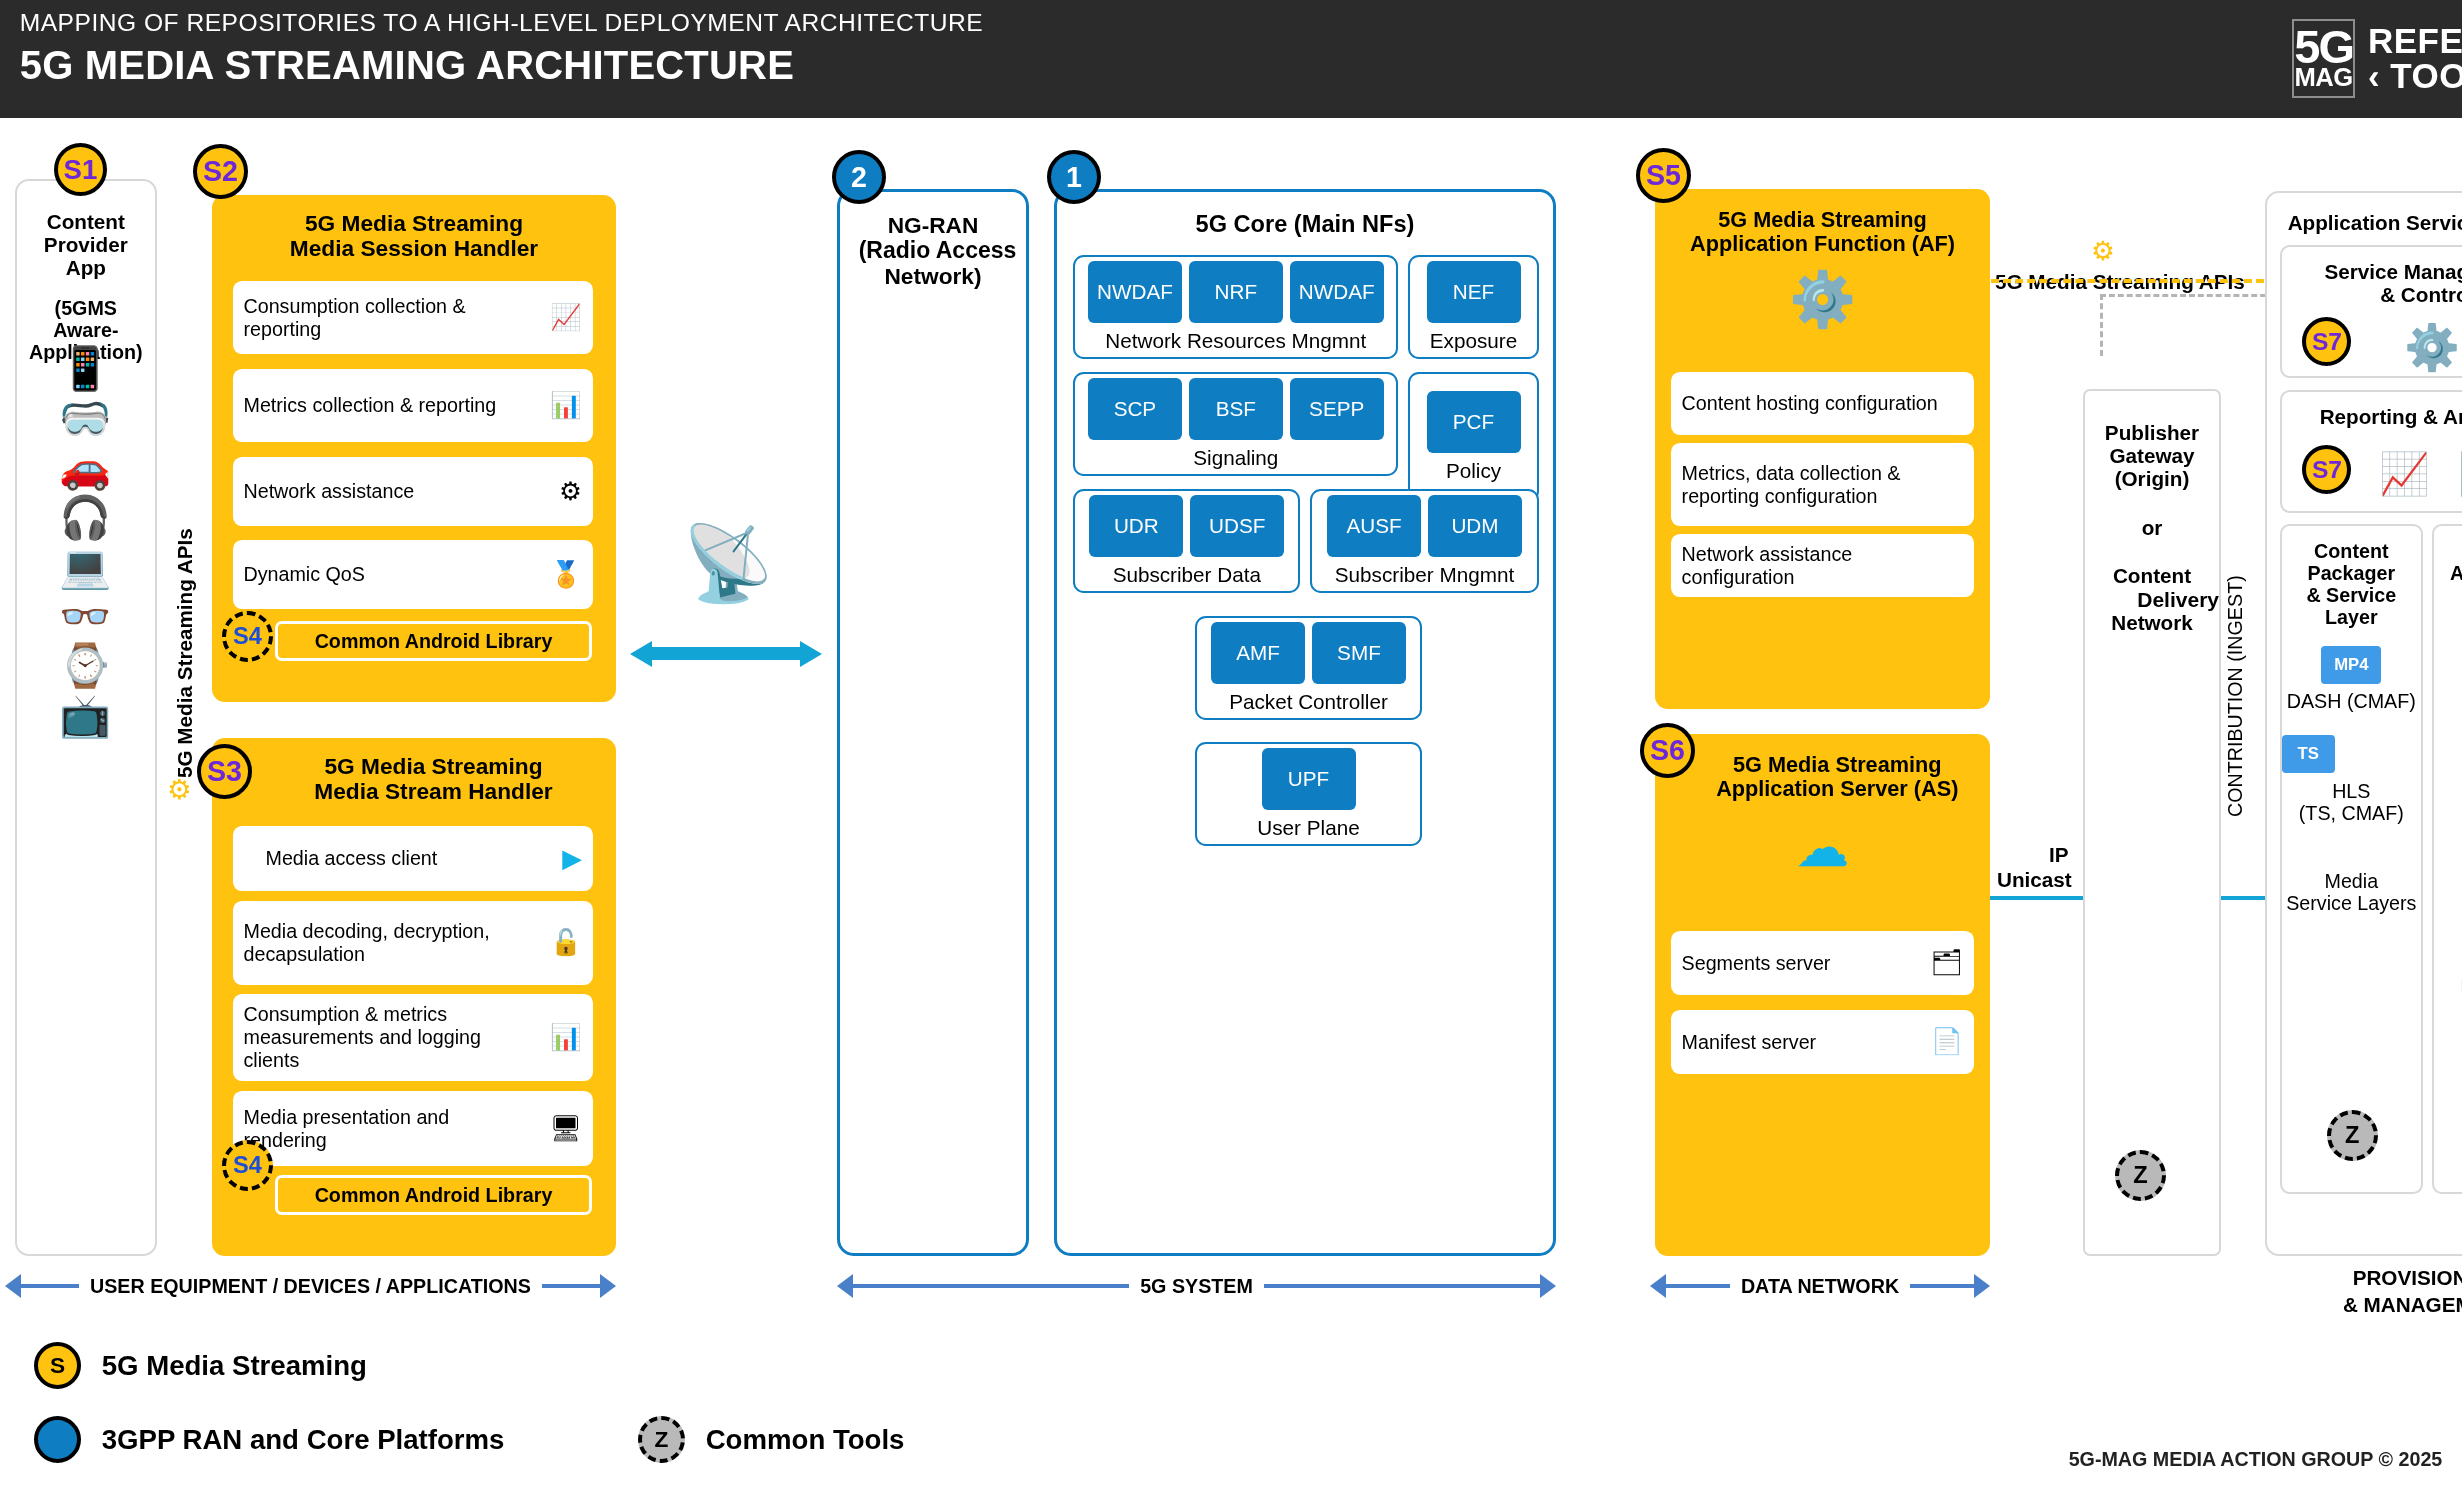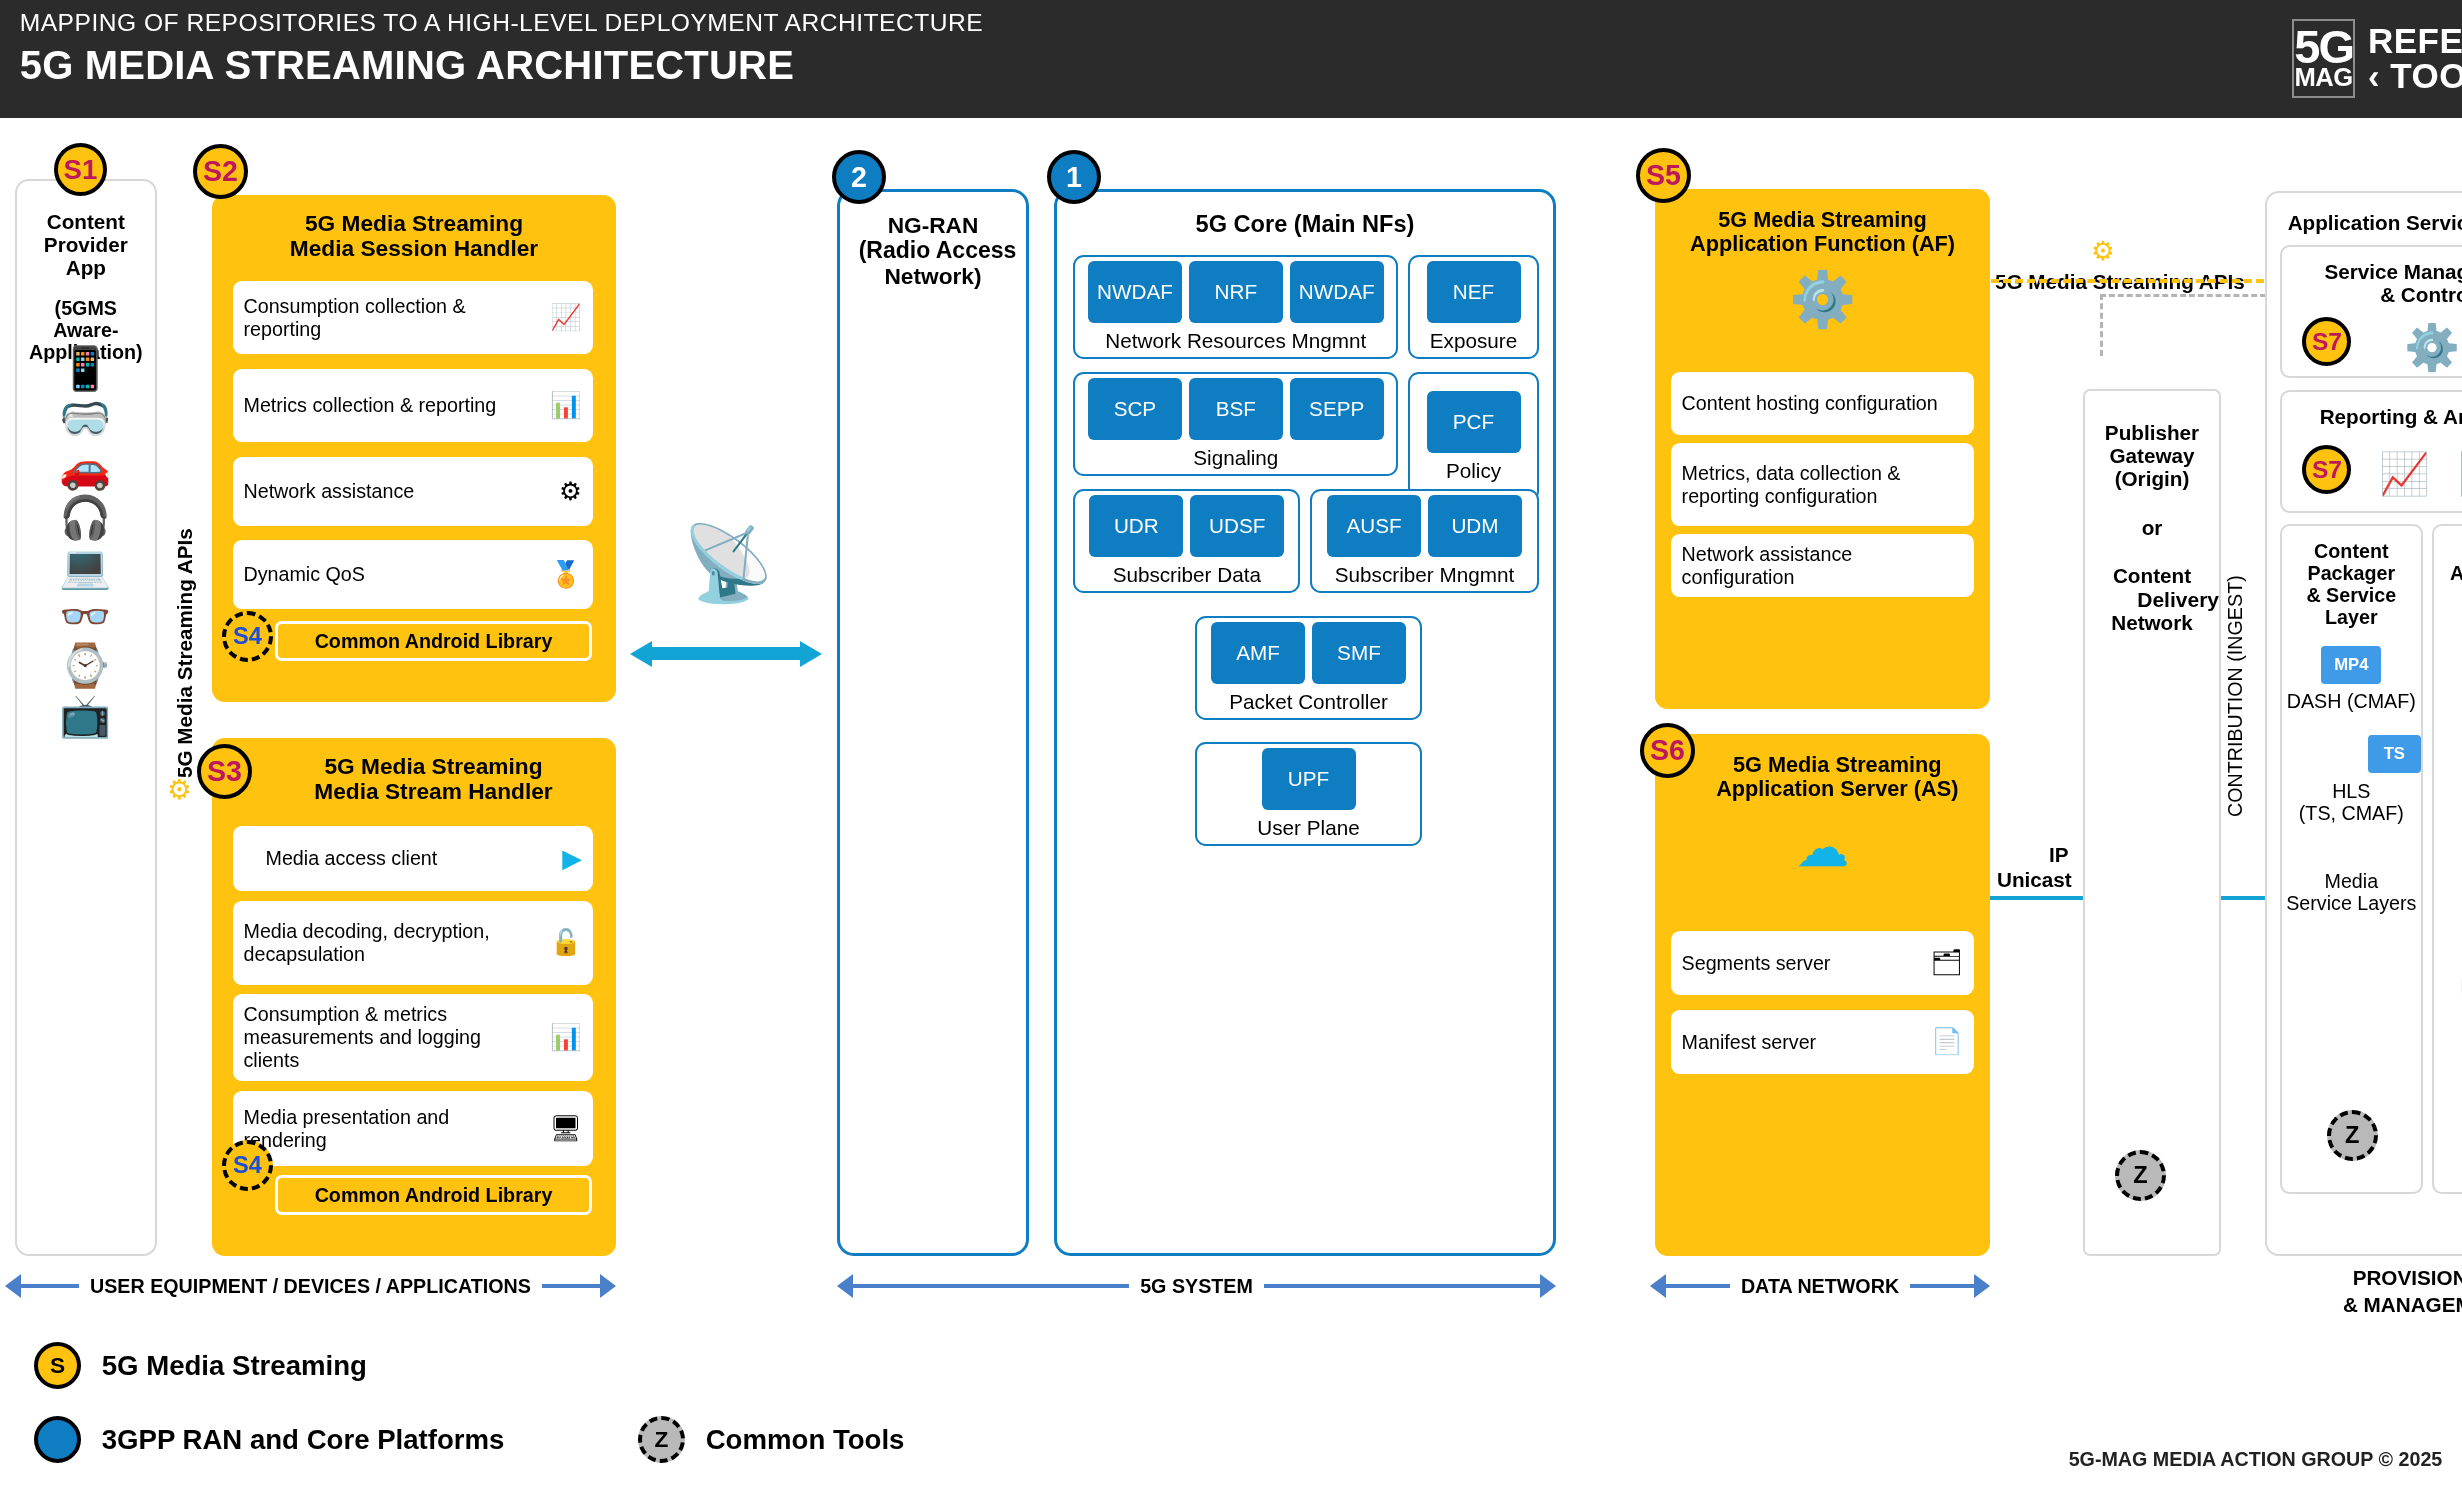--- a/index.html
+++ b/index.html
@@ -26,21 +26,21 @@
 
   
   .abs { position:absolute; }
   .panel-white { background:#fff; border:2.5px solid #d8d8d8; border-radius:13.8px; }
   .panel-blue  { background:#fff; border:3.4px solid #0F7DC2; border-radius:16.7px; }
   .panel-yellow{ background:#FFC20E; border-radius:12.8px; }
 
   .badge { position:absolute; border-radius:50%; display:flex;
     align-items:center; justify-content:center; font-weight:700;
     z-index:40; }
-  .badge-y { background:#FFC20E; border:4.4px solid #000; color:#be185d; }
+  .badge-y { background:#FFC20E; border:4.4px solid #000; color:#6d28d9; }
   .badge-b { background:#0F7DC2; border:4.4px solid #000; color:#fff; }
   .badge-dash { background:#FFC20E; border:4.4px dashed #000; color:#1d4ed8; }
   .badge-grey { background:#b9b9b9; border:4.4px dashed #000; color:#000; }
 
   .ttl { font-weight:700; text-align:center; line-height:1.12; color:#000; }
 
   .item { background:#fff; border-radius:8.9px; display:flex; align-items:center;
     justify-content:space-between; padding:0 10.8px; color:#000; }
   .item span.lbl { font-size:19.7px; line-height:1.16; }
   .ico { flex:0 0 auto; font-size:25.6px; line-height:1; }
@@ -361,21 +361,21 @@
     <div class="ttl" style="font-size:19.7px;">Packager</div>
     <div class="ttl" style="font-size:19.7px;">&amp; Service</div>
     <div class="ttl" style="font-size:19.7px;">Layer</div>
 
     <div style="text-align:center; margin-top:17.7px;">
       <div style="display:inline-block; background:#3f9ae8; color:#fff; font-size:16.7px;
                   font-weight:700; border-radius:3.9px; padding:8.9px 12.8px;">MP4</div>
     </div>
     <div class="ttl" style="font-size:19.7px; margin-top:6.9px; font-weight:400;">DASH (CMAF)</div>
 
-    <div style="text-align:right; margin-top:22.7px;">
+    <div style="text-align:left; margin-top:22.7px;">
       <div style="display:inline-block; background:#3f9ae8; color:#fff; font-size:16.7px;
                   font-weight:700; border-radius:3.9px; padding:8.9px 15.8px;">TS</div>
     </div>
     <div class="ttl" style="font-size:19.7px; margin-top:6.9px; font-weight:400;">HLS</div>
     <div class="ttl" style="font-size:19.7px; font-weight:400;">(TS, CMAF)</div>
 
     <div class="ttl" style="font-size:19.7px; margin-top:46px; font-weight:400;">Media</div>
     <div class="ttl" style="font-size:19.7px; font-weight:400;">Service Layers</div>
 
     <div class="badge badge-grey" style="left:45px; top:584px; width:51px; height:51px; font-size:23.6px; position:absolute;">

